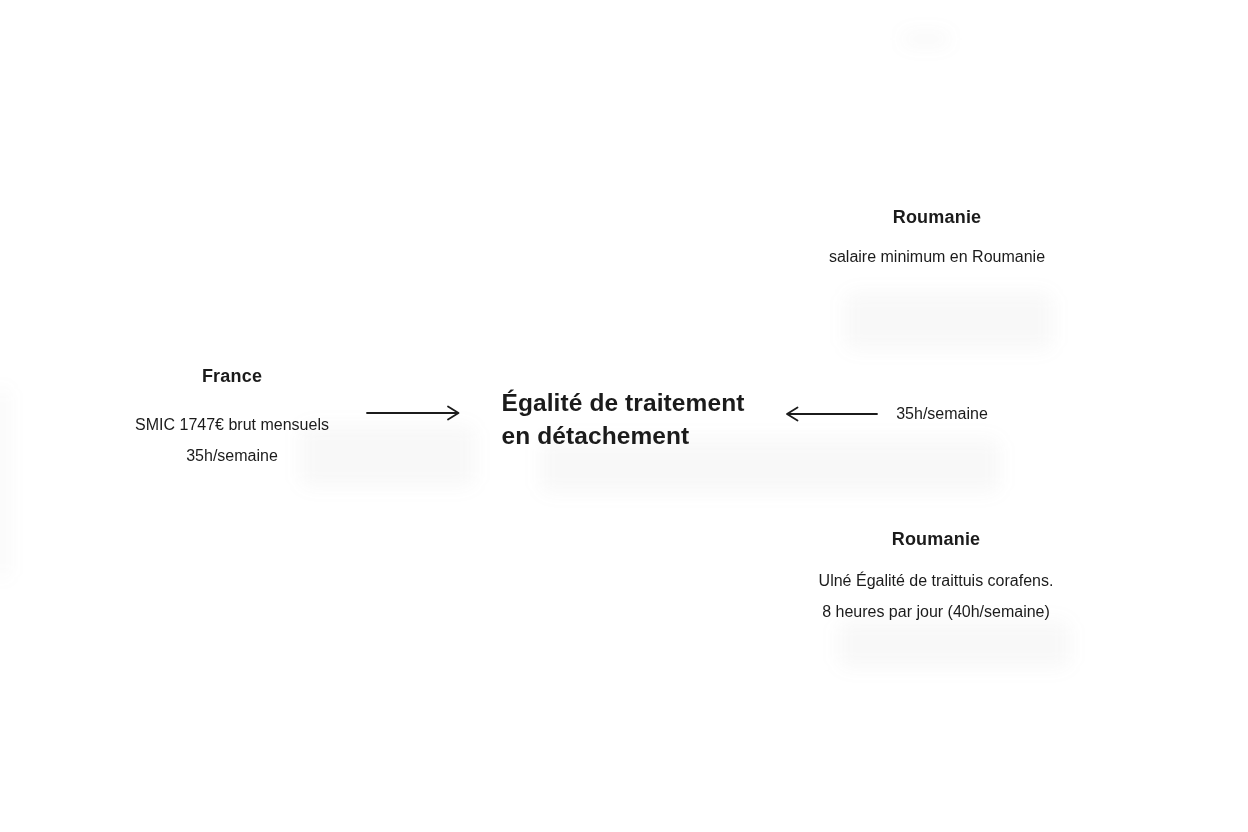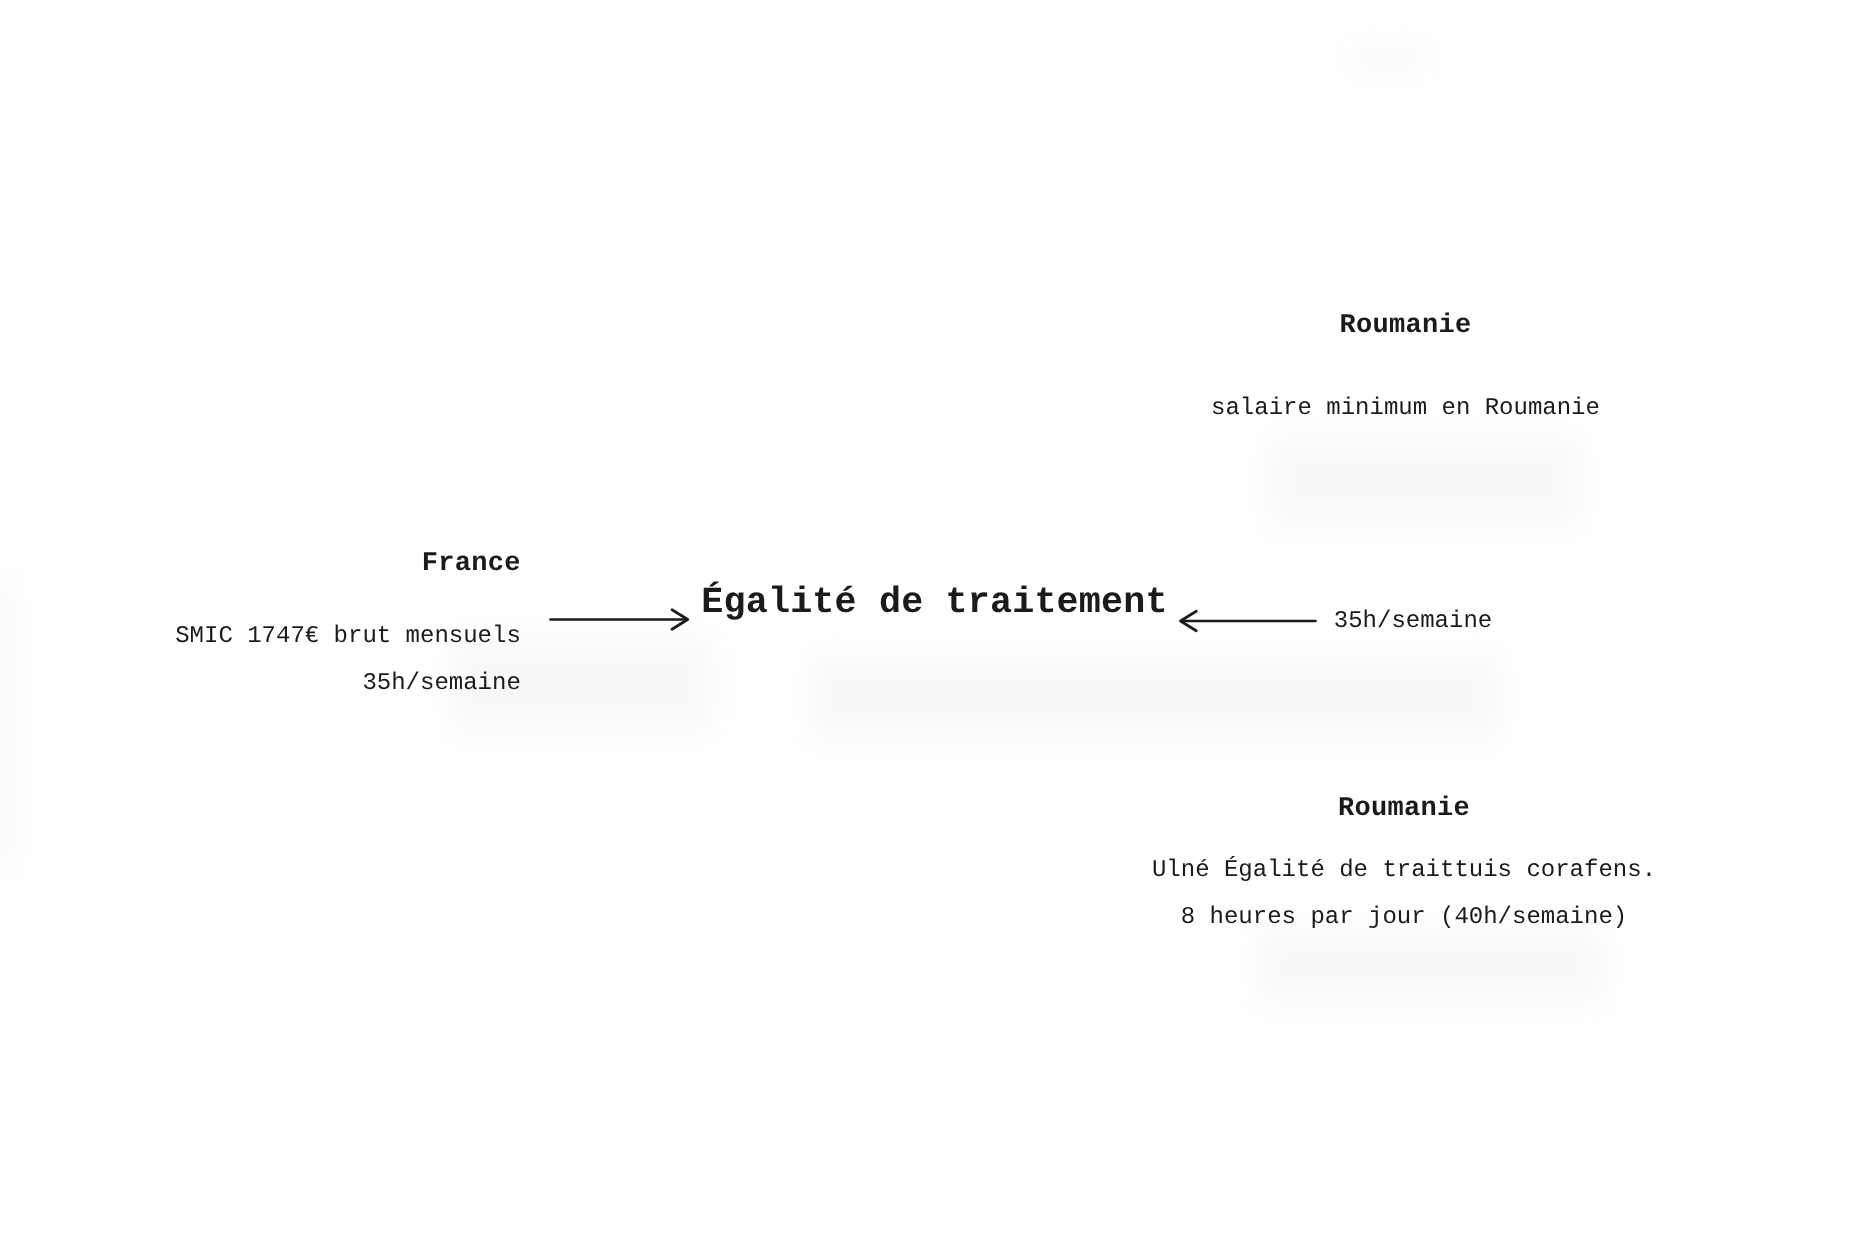--- a/index.html
+++ b/index.html
@@ -7,35 +7,34 @@
     font-family: "Liberation Sans", sans-serif;
     background: #ffffff;
   }
   #canvas {
     position: relative;
     width: 1248px;
     height: 711px;
     background: var(--bg, #ffffff);
     overflow: hidden;
     color: var(--text, #1b1b1b);
-    font-family: Liberation Mono, monospace;
   }
   .node {
     position: absolute;
     transform: translateX(-50%);
     text-align: center;
     white-space: nowrap;
   }
   .node-heading {
     font-size: 18px;
     font-weight: 700;
     line-height: 24px;
     letter-spacing: 0.2px;
   }
-  .node-lines { margin-top: 28px; }
+  .node-lines { margin-top: 13px; }
   .node-line {
     font-size: 16px;
     font-weight: 400;
     line-height: 30px;
   }
   .center-title {
     position: absolute;
     transform: translateX(-50%);
     text-align: left;
     white-space: nowrap;
@@ -72,30 +71,31 @@
   <div class="ghost" style="left:902px; top:32px; width:48px; height:14px;"></div>
   <div class="ghost" style="left:-6px; top:388px; width:14px; height:190px;"></div>
 
   <div class="node" style="left:937px; top:205px;">
     <div class="node-heading">Roumanie</div>
     <div class="node-lines">
       <div class="node-line">salaire minimum en Roumanie</div>
     </div>
   </div>
 
-  <div class="node" style="left:232px; top:364px;text-align:right;">
+  <div class="node" style="left:232px; top:364px;">
     <div class="node-heading">France</div>
     <div class="node-lines" style="margin-top:21px;">
       <div class="node-line" style="line-height:31px;">SMIC 1747€ brut mensuels</div>
       <div class="node-line" style="line-height:31px;">35h/semaine</div>
     </div>
   </div>
 
   <div class="center-title" style="left:623px; top:386px;">
     <div>Égalité de traitement</div>
+    <div>en détachement</div>
   </div>
 
   <svg class="arrow-svg" style="left:364px; top:403px;" width="100" height="20" viewBox="0 0 100 20">
     <line x1="3" y1="10" x2="93" y2="10" stroke="#1b1b1b" stroke-width="1.8" stroke-linecap="round"></line>
     <path d="M84 3.5 L94.5 10 L84 16.5" fill="none" stroke="#1b1b1b" stroke-width="1.8" stroke-linecap="round" stroke-linejoin="round"></path>
   </svg>
 
   <svg class="arrow-svg" style="left:782px; top:404px;" width="98" height="20" viewBox="0 0 98 20">
     <line x1="95" y1="10" x2="7" y2="10" stroke="#1b1b1b" stroke-width="1.8" stroke-linecap="round"></line>
     <path d="M15.5 3.5 L5 10 L15.5 16.5" fill="none" stroke="#1b1b1b" stroke-width="1.8" stroke-linecap="round" stroke-linejoin="round"></path>

